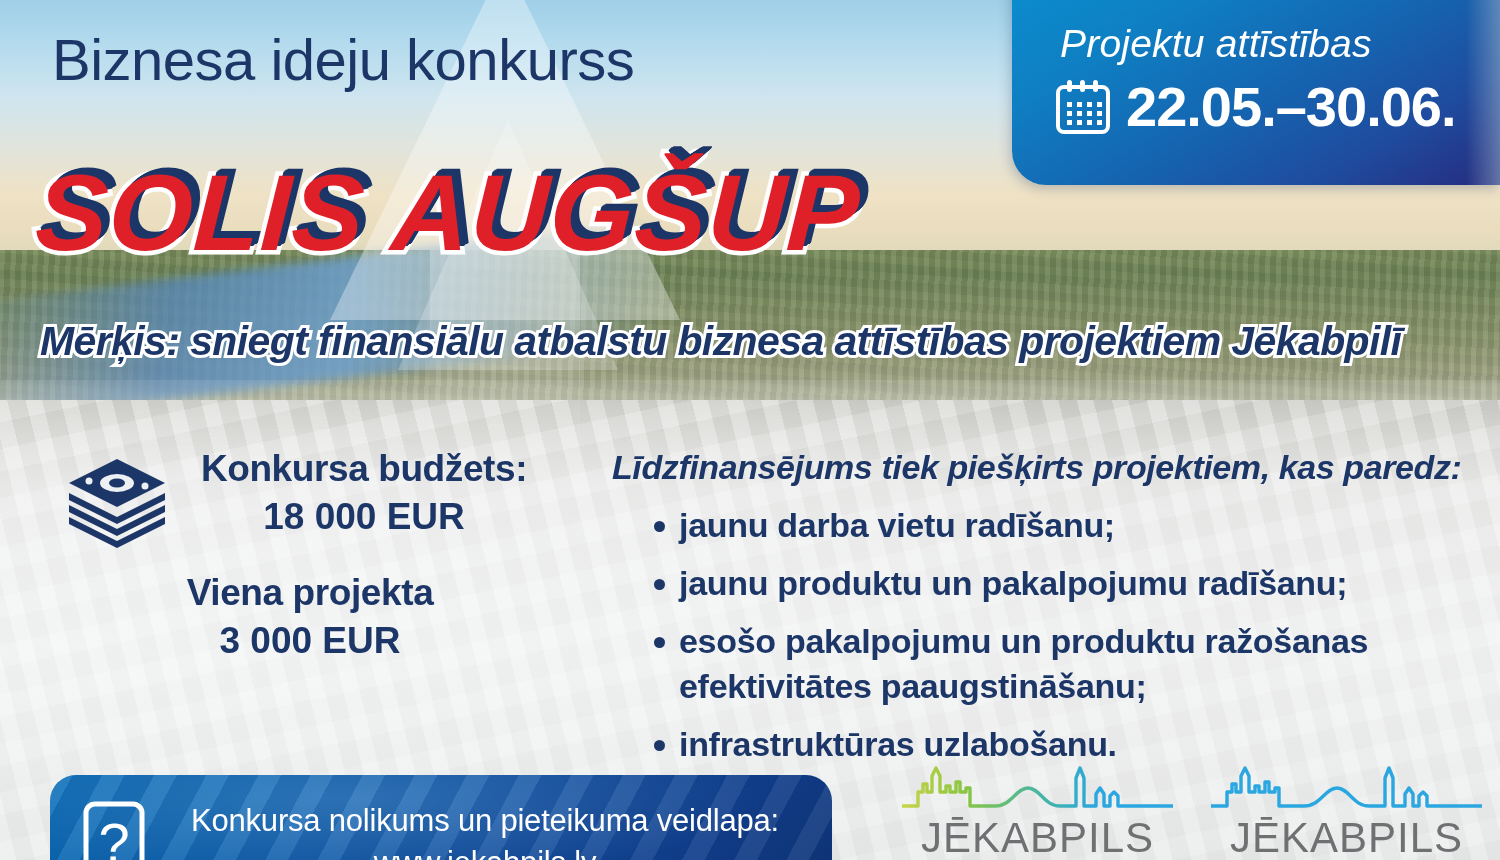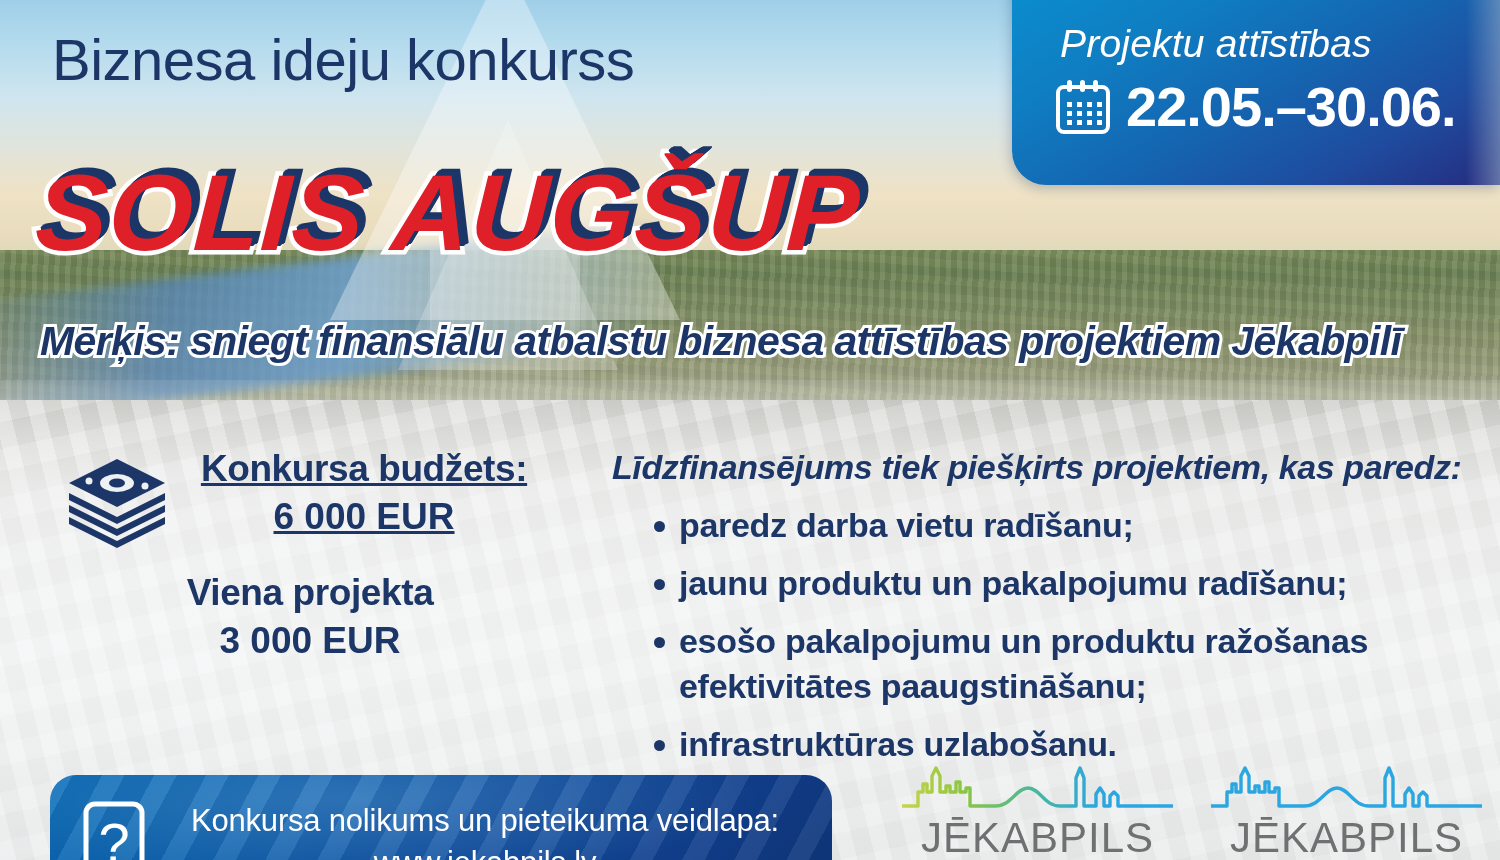--- a/index.html
+++ b/index.html
@@ -148,21 +148,21 @@
     position:absolute; left:60px; top:445px; width:500px;
   }
   .money-icon{
     position:absolute; left:5px; top:8px; width:105px; height:105px;
   }
   .budget-line{
     text-align:center; color:#1c3668;
     font-size:37px; font-weight:600; line-height:1.30;
     letter-spacing:-.4px; white-space:nowrap;
   }
-  .budget-lead{ margin-left:108px;text-decoration:underline; }
+  .budget-lead{ margin-left:108px; }
   .budget-amount{ font-weight:700; letter-spacing:0px; }
   .budget-second{ margin-top:28px; }
 
   
   .bullets-block{
     position:absolute; left:612px; top:448px; width:880px;
   }
   .bullets-head{
     font-size:34px; font-style:italic; font-weight:600;
     color:#1c3668; letter-spacing:-.4px; white-space:nowrap;
@@ -269,31 +269,31 @@
         <path d="M4 40 L52 64 L100 40 L100 47 L52 71 L4 47 Z"></path>
         <path d="M4 52 L52 76 L100 52 L100 59 L52 83 L4 59 Z"></path>
         <path d="M4 64 L52 88 L100 64 L100 71 L52 95 L4 71 Z"></path>
       </g>
       <ellipse cx="52" cy="30" rx="17" ry="9" fill="#eef1f3"></ellipse>
       <ellipse cx="52" cy="30" rx="8" ry="4.5" fill="#1c3668"></ellipse>
       <circle cx="24" cy="28" r="3.5" fill="#eef1f3"></circle>
       <circle cx="80" cy="33" r="3.5" fill="#eef1f3"></circle>
     </svg>
     <div class="budget-line budget-lead">Konkursa budžets:</div>
-    <div class="budget-line budget-amount budget-lead">6 000 EUR</div>
+    <div class="budget-line budget-amount budget-lead">18 000 EUR</div>
     <div class="budget-line budget-second">Viena projekta</div>
     <div class="budget-line budget-amount">3 000 EUR</div>
   </div>
 
   <div class="bullets-block">
     <div class="bullets-head">Līdzfinansējums tiek piešķirts projektiem, kas paredz:</div>
 
     <div class="bullet-item">
       <span class="bullet-dot"></span>
-      <span>paredz darba vietu radīšanu;</span>
+      <span>jaunu darba vietu radīšanu;</span>
     </div>
     <div class="bullet-item">
       <span class="bullet-dot"></span>
       <span>jaunu produktu un  pakalpojumu radīšanu;</span>
     </div>
     <div class="bullet-item">
       <span class="bullet-dot"></span>
       <span>esošo pakalpojumu un produktu ražošanas efektivitātes paaugstināšanu;</span>
     </div>
     <div class="bullet-item">

